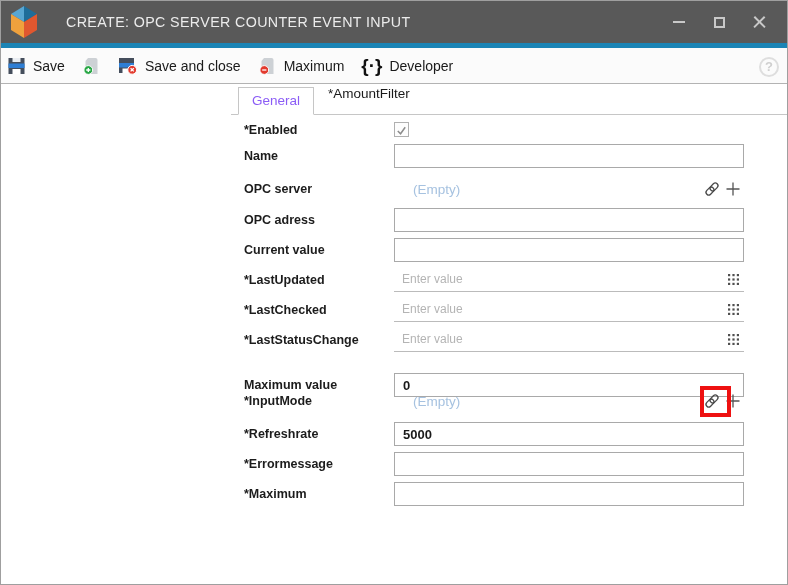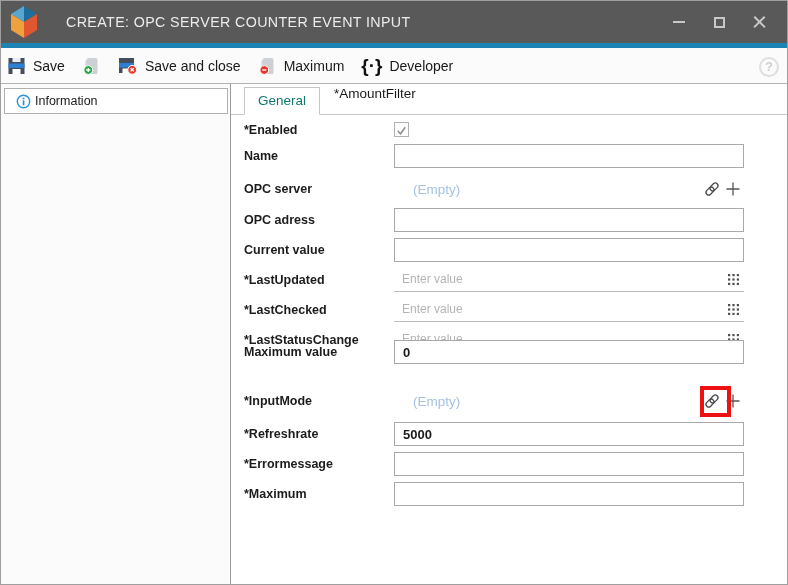--- a/index.html
+++ b/index.html
@@ -27,21 +27,21 @@
   .help-circle { position:absolute; right:8px; top:9px; width:20px; height:20px; border:2px solid #dedede; border-radius:50%; color:#cfcfcf; font-size:13px; font-weight:bold; text-align:center; line-height:16px; }
 
   
   .sidebar { position:absolute; left:0; top:83px; width:230px; bottom:0; background:#fbfbfb; border-right:1px solid #9b9b9b; }
   .info-item { position:absolute; left:3px; top:4px; width:224px; height:26px; background:#fff; border:1px solid #b0b0b0; display:flex; align-items:center; padding-left:11px; gap:4px; font-size:12.5px; color:#1a1a1a; }
 
   
   .main { position:absolute; left:230px; top:83px; right:0; bottom:0; background:#fff; }
   .tabstrip { position:absolute; left:0; top:0; right:0; height:31px; border-bottom:1px solid #c6c6c6; display:flex; align-items:flex-end; }
   .tab { font-size:13.5px; color:#1a1a1a; padding:5px 14px; margin-bottom:8px; cursor:default; }
-  .tab.active { color:#0f766e; background:#fff; border:1px solid #c6c6c6; border-bottom:1px solid #fff; margin-left:13px; margin-bottom:-1px; padding:5px 13px 6px 13px; }
+  .tab.active { color:#8b5cf6; background:#fff; border:1px solid #c6c6c6; border-bottom:1px solid #fff; margin-left:7px; margin-bottom:-1px; padding:5px 13px 6px 13px; }
 
   
   .form-area { position:absolute; left:0; top:31px; right:0; bottom:0; }
   .frow { position:absolute; left:0; width:100%; }
   .flabel { position:absolute; left:13px; top:0; height:100%; display:flex; align-items:center; font-size:12.5px; color:#1c1c1c; white-space:nowrap;font-weight:bold; }
   .fctrl { position:absolute; left:163px; top:0; width:350px; height:100%; }
   .txt-input { width:350px; height:24px; border:1px solid #a9a9a9; background:#fff; padding:0 8px; font-family:"Liberation Sans", sans-serif; font-size:13px; color:#1a1a1a; outline:none; }
   .txt-input.bold-val { font-weight:bold; }
   .checkbox { position:absolute; left:0; top:0; width:15px; height:15px; border:1px solid #b0b0b0; background:#fdfdfd; }
   .dt-field { position:relative; width:350px; height:24px; border-bottom:1px solid #bbbbbb; }
@@ -117,30 +117,20 @@
       </svg>
       <span>Maximum</span>
     </div>
     <div class="tb-btn">
       <span class="dev-glyph">{·}</span>
       <span>Developer</span>
     </div>
     <div class="help-circle">?</div>
   </div>
 
-  <div class="sidebar">
-    <div class="info-item">
-      <svg width="15" height="15" viewBox="0 0 15 15">
-        <circle cx="7.5" cy="7.5" r="6.2" fill="none" stroke="#2795d3" stroke-width="1.4"></circle>
-        <rect x="6.7" y="3.6" width="1.7" height="1.7" fill="#2795d3"></rect>
-        <rect x="6.7" y="6.3" width="1.7" height="5" fill="#2795d3"></rect>
-      </svg>
-      <span>Information</span>
-    </div>
-  </div>
 
   <div class="main">
     <div class="tabstrip">
       <div class="tab active">General</div>
       <div class="tab">*AmountFilter</div>
     </div>
 
     <div class="form-area">
 
       <div class="frow" style="top:7px;height:16px;">
@@ -246,21 +236,21 @@
                   <rect x="8.8" y="4.4" width="2.2" height="2.2"></rect>
                   <rect x="0" y="8.8" width="2.2" height="2.2"></rect>
                   <rect x="4.4" y="8.8" width="2.2" height="2.2"></rect>
                   <rect x="8.8" y="8.8" width="2.2" height="2.2"></rect>
                 </g>
           </svg>
         </div>
           </div>
       </div>
 
-      <div class="frow" style="top:225px;height:24px;">
+      <div class="frow" style="top:258px;height:24px;">
         <div class="flabel">Maximum value</div>
         <div class="fctrl"><input class="txt-input bold-val" type="text" value="0" style=""></div>
       </div>
 
       <div class="frow row-inputmode" style="top:272px;height:28px;">
         <div class="flabel">*InputMode</div>
         <div class="fctrl">
             <div class="lookup">
           <span class="empty-link">(Empty)</span>
           <div class="red-box"></div>

